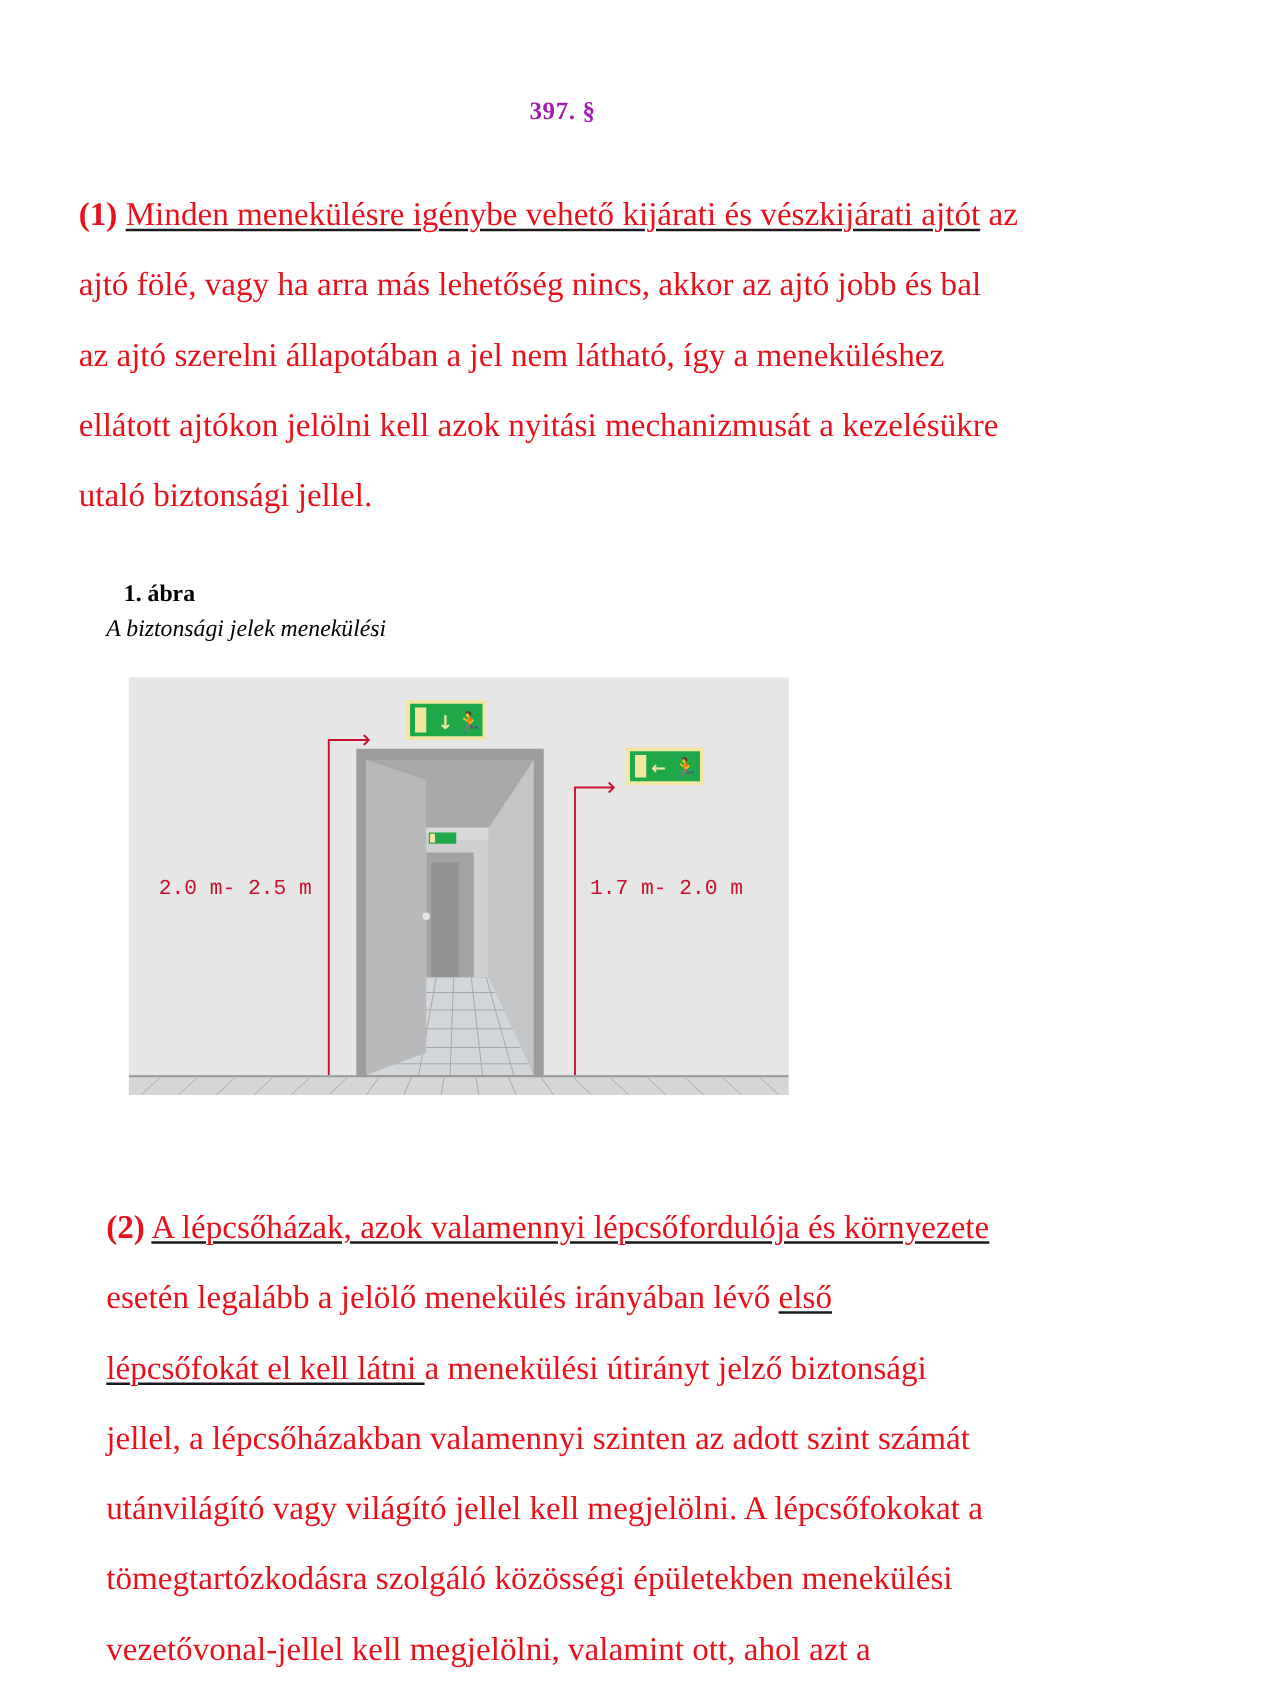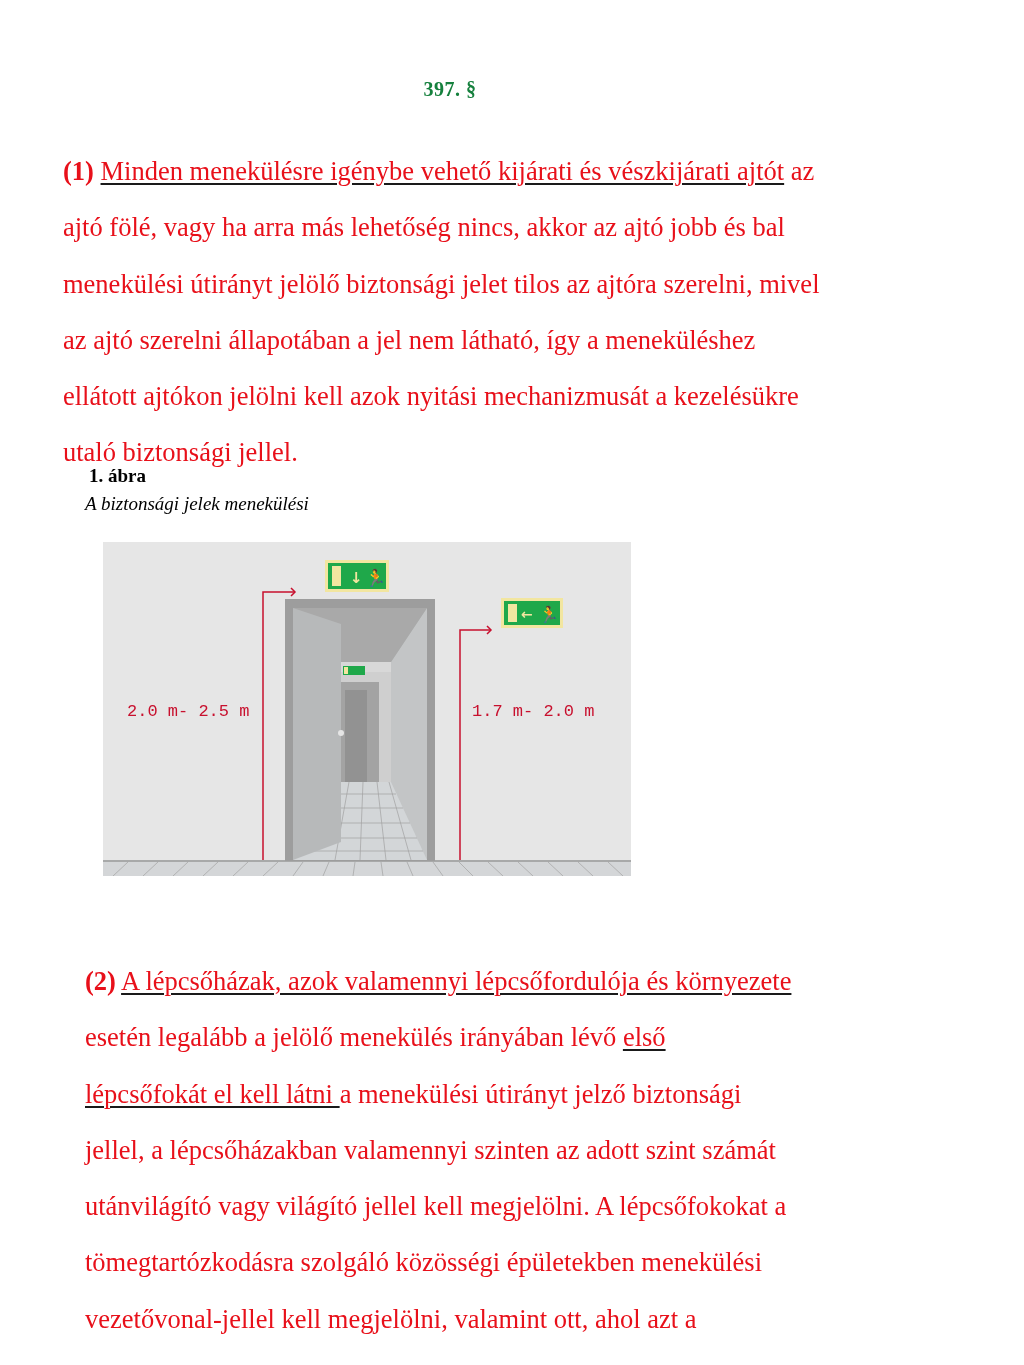--- a/index.html
+++ b/index.html
@@ -2,52 +2,51 @@
 <html><head>
   <meta charset="utf-8">
   <style>
     html, body { margin: 0; padding: 0; background: #ffffff; }
     body {
       width: 1024px; height: 1365px; position: relative; overflow: hidden;
       font-family: "Liberation Serif", "DejaVu Serif", serif;
     }
     .section-title {
       position: absolute; top: 78px; left: 0; width: 900px; text-align: center;
-      font-weight: bold; font-size: 20px; color: #15803d; letter-spacing: 0.5px;
+      font-weight: bold; font-size: 20px; color: #a21caf; letter-spacing: 0.5px;
     }
     .para {
       position: absolute; color: #e8101a; font-size: 26.5px; line-height: 36.3px;
       margin: 0;
     }
     .para .num { font-weight: bold; }
     .para .ul { text-decoration: underline; text-decoration-color: #1a1a1a; text-underline-offset: 3px; text-decoration-thickness: 1.5px; }
     #p1 { top: 133px; left: 63px; width: 880px; }
     #p2 { top: 943px; left: 85px; width: 830px; }
     .line { display: block; white-space: nowrap; margin-top: 20px; }
-    .fig-label { position: absolute; left: 89px; top: 465px; font-size: 19px; font-weight: bold; color: #000; }
+    .fig-label { position: absolute; left: 99px; top: 465px; font-size: 19px; font-weight: bold; color: #000; }
     .fig-caption { position: absolute; left: 85px; top: 493px; font-size: 19px; font-style: italic; color: #000; }
     .figure {
       position: absolute; left: 103px; top: 542px; width: 528px; height: 334px;
       background: #e6e6e6; overflow: hidden;
     }
     .figure svg { position: absolute; left: 0; top: 0; }
     .dim-label {
       position: absolute; font-family: Liberation Mono, monospace;
       color: #c8102e; font-size: 17px; font-weight: 500; white-space: nowrap;
     }
   </style>
 </head>
 <body>
 
 <div class="section-title">397.  §</div>
 
 <p class="para" id="p1">
   <span class="line"><span class="num">(1)</span> <span class="ul">Minden menekülésre igénybe vehető kijárati és vészkijárati ajtót</span><span> az</span></span>
   <span class="line">ajtó fölé, vagy ha arra más lehetőség nincs, akkor az ajtó jobb és bal</span>
-  <span class="line">menekülési útirányt jelölő biztonsági jelet tilos az ajtóra szerelni, mivel</span>
   <span class="line">az ajtó szerelni állapotában a jel nem látható, így a meneküléshez</span>
   <span class="line">ellátott ajtókon jelölni kell azok nyitási mechanizmusát a kezelésükre</span>
   <span class="line">utaló biztonsági jellel.</span>
 </p>
 
 <div class="fig-label">1. ábra</div>
 <div class="fig-caption">A biztonsági jelek menekülési</div>
 
 <div class="figure">
   <svg width="528" height="334" viewBox="0 0 528 334">

